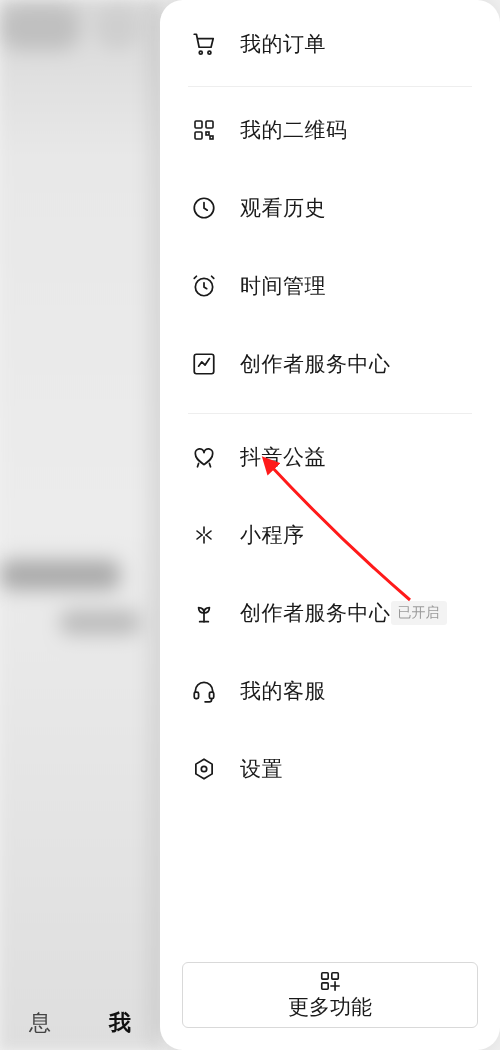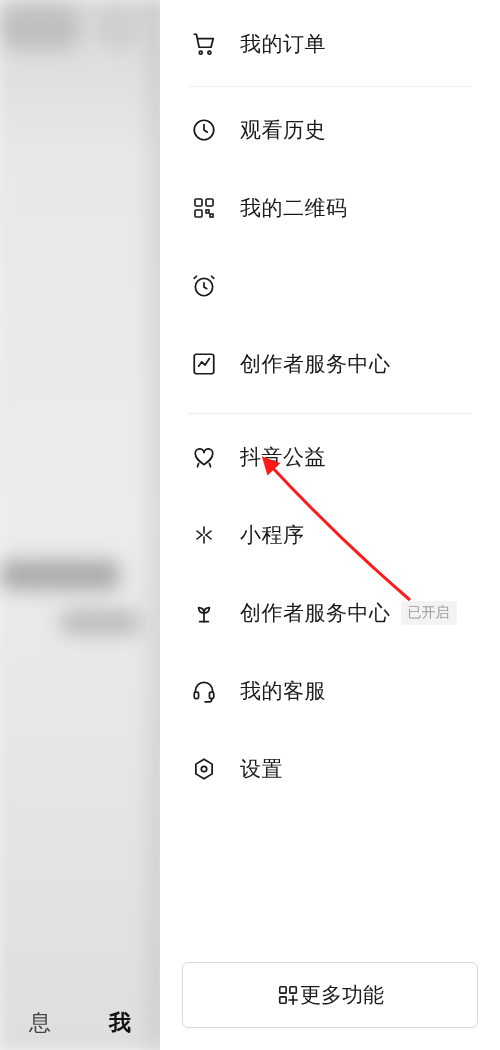--- a/index.html
+++ b/index.html
@@ -27,20 +27,21 @@
       position: absolute;
       left: 160px;
       top: 0;
       right: 0;
       height: 1050px;
       background: #fff;
       box-shadow: -6px 0 24px rgba(0,0,0,0.12);
       z-index: 2;
       display: flex;
       flex-direction: column;
+      border-radius: 23px;
     }
     .menu {
       flex: 1 1 auto;
       padding-top: 6px;
     }
     .menu-item {
       display: flex;
       align-items: center;
       padding: 0 24px 0 30px;
       height: 78px;
@@ -54,41 +55,41 @@
       flex: 0 0 28px;
       display:flex; align-items:center; justify-content:center;
     }
     .menu-item .label {
       font-size: 21px;
       color: #1a1a1a;
       font-weight: 400;
       letter-spacing: 0.5px;
     }
     .badge {
-      margin-left: 10px;
       font-size: 14px;
       color: #9a9a9a;
       background: #f3f3f3;
       padding: 3px 7px;
       border-radius: 3px;
     }
     .divider {
       height: 1px;
       background: #eeeeee;
       margin: 4px 28px 4px 28px;
     }
     .footer {
       padding: 0 22px 22px 22px;
     }
     .more-btn {
       border: 1.5px solid #d9d9d9;
       border-radius: 6px;
       height: 66px;
       display:flex; align-items:center; justify-content:center;
       cursor: pointer;
+      flex-direction: column;
     }
     .more-btn .label { font-size: 21px; color:#1a1a1a; font-weight:400; }
     .more-btn .icon { width:24px; height:24px; display:flex; align-items:center; justify-content:center;}
     .bottom-left-tabs {
       position:absolute; left:0; bottom:12px; width:160px;
       display:flex; justify-content:space-around; z-index:1;
     }
     .bottom-left-tabs span { font-size:22px; color:#444; }
     .bottom-left-tabs span.active { font-weight:700; color:#111; }
     .arrow {
@@ -125,50 +126,51 @@
           </svg>
       </span>
       <span class="label">我的订单</span>
     </div>
 
 
     <div class="divider"></div>
 
     <div class="menu-item">
       <span class="icon">
-        <svg viewBox="0 0 24 24" width="26" height="26" fill="none" stroke="#1a1a1a" stroke-width="1.6" stroke-linecap="round">
-            <circle cx="12" cy="12" r="9"></circle>
-            <path d="M12 7v5l3 2"></path>
-          </svg>
-      </span>
-      <span class="label">观看历史</span>
-    </div>
-
-    <div class="menu-item">
-      <span class="icon">
         <svg viewBox="0 0 24 24" width="24" height="24" fill="none" stroke="#1a1a1a" stroke-width="1.6">
             <rect x="3" y="3" width="7" height="7" rx="1"></rect>
             <rect x="14" y="3" width="7" height="7" rx="1"></rect>
             <rect x="3" y="14" width="7" height="7" rx="1"></rect>
             <rect x="14" y="14" width="3" height="3"></rect>
             <rect x="18" y="18" width="3" height="3"></rect>
           </svg>
       </span>
       <span class="label">我的二维码</span>
     </div>
 
     <div class="menu-item">
       <span class="icon">
         <svg viewBox="0 0 24 24" width="26" height="26" fill="none" stroke="#1a1a1a" stroke-width="1.6" stroke-linecap="round">
+            <circle cx="12" cy="12" r="9"></circle>
+            <path d="M12 7v5l3 2"></path>
+          </svg>
+      </span>
+      <span class="label">观看历史</span>
+    </div>
+
+    <div class="menu-item">
+      <span class="icon">
+        <svg viewBox="0 0 24 24" width="26" height="26" fill="none" stroke="#1a1a1a" stroke-width="1.6" stroke-linecap="round">
             <circle cx="12" cy="13" r="8"></circle>
             <path d="M12 9v4l2.5 1.5"></path>
             <path d="M5 3 3 5"></path>
             <path d="M19 3l2 2"></path>
           </svg>
       </span>
+      <span class="label">时间管理</span>
     </div>
 
     <div class="menu-item">
       <span class="icon">
         <svg viewBox="0 0 24 24" width="26" height="26" fill="none" stroke="#1a1a1a" stroke-width="1.6" stroke-linecap="round" stroke-linejoin="round">
             <rect x="3" y="3" width="18" height="18" rx="2"></rect>
             <path d="M7 14l3-4 3 3 4-6"></path>
           </svg>
       </span>
       <span class="label">创作者服务中心</span>

